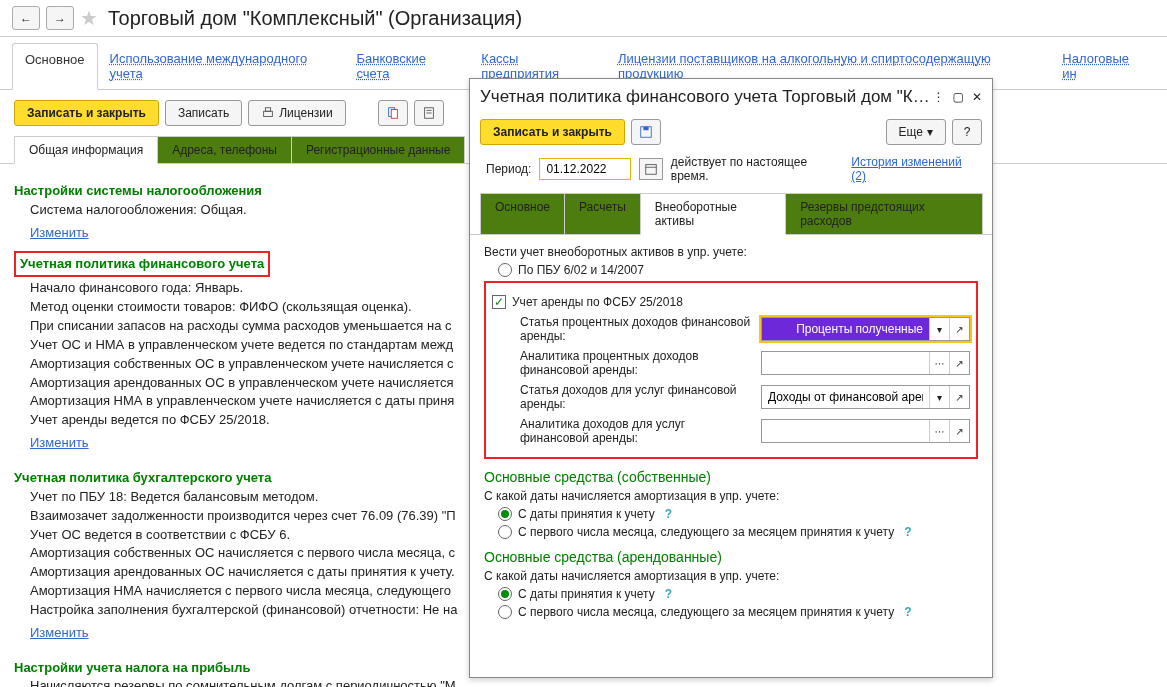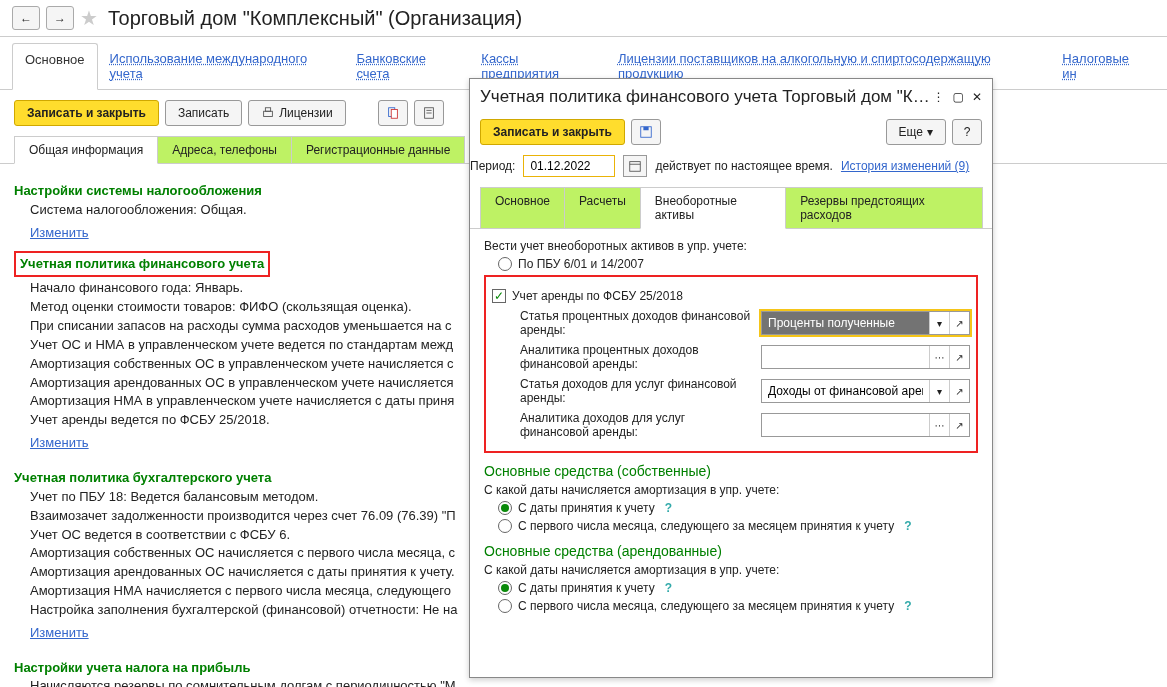--- a/index.html
+++ b/index.html
@@ -9,33 +9,33 @@
   .star { color: #ccc; font-size: 20px; }
   .title { font-size: 20px; font-weight: 400; margin-left: 4px; }
   .tabbar { display: flex; gap: 0; padding: 6px 12px 0; border-bottom: 1px solid #ccc; }
   .tab { padding: 8px 12px; font-size: 13px; color: #3366cc; text-decoration: underline dotted; cursor: pointer; }
   .tab.active { background: #fff; border: 1px solid #ccc; border-bottom: 1px solid #fff; text-decoration: none; color: #333; border-radius: 3px 3px 0 0; margin-bottom: -1px; }
   .toolbar { display: flex; gap: 6px; padding: 10px 14px; align-items: center; }
   .btn { border: 1px solid #999; background: #f5f5f5; border-radius: 3px; padding: 5px 12px; cursor: pointer; font-size: 12px; display: flex; align-items: center; gap: 4px; }
   .btn-yellow { background: #ffdd2d; border-color: #d0a800; font-weight: bold; }
   .icon-btn { width: 30px; height: 26px; border: 1px solid #999; background: #f5f5f5; border-radius: 3px; display: flex; align-items: center; justify-content: center; cursor: pointer; }
   .subtabs { display: flex; padding: 0 14px; border-bottom: 1px solid #ccc; }
-  .subtab { padding: 6px 14px; border: 1px solid #ccc; border-bottom: none; margin-right: -1px; cursor: pointer; font-size: 12px; background: #bef264; }
+  .subtab { padding: 6px 14px; border: 1px solid #ccc; border-bottom: none; margin-right: -1px; cursor: pointer; font-size: 12px; background: #4d7c0f; }
   .subtab.active { background: #fff; border-bottom: 1px solid #fff; margin-bottom: -1px; }
   .content { padding: 10px 14px; font-size: 13px; line-height: 1.45; }
   .section-h { color: #008000; font-weight: bold; margin-top: 8px; }
   .desc { color: #222; }
   .link { color: #3366cc; text-decoration: underline; cursor: pointer; display: inline-block; margin: 4px 0 8px; }
   .highlight-box { border: 2px solid #e22; padding: 2px 4px; display: inline-block; }
   .popup { position: absolute; left: 469px; top: 78px; width: 524px; height: 600px; background: #fff; border: 1px solid #888; box-shadow: 0 2px 6px rgba(0,0,0,0.2); }
   .popup-hdr { display: flex; align-items: center; justify-content: space-between; padding: 8px 10px; }
   .popup-title { font-size: 17px; font-weight: 400; white-space: nowrap; overflow: hidden; text-overflow: ellipsis; flex: 1; }
   .popup-ctrls { display: flex; gap: 8px; align-items: center; }
   .popup-toolbar { display: flex; gap: 6px; padding: 4px 10px; align-items: center; }
-  .period-row { display: flex; gap: 8px; align-items: center; padding: 6px 0; font-size: 12px; }
+  .period-row { display: flex; gap: 8px; align-items: center; padding: 6px 16px; font-size: 12px; }
   .input-date { border: 1px solid #eab308; padding: 3px 6px; width: 92px; font-size: 12px; }
   .cal-btn { width: 24px; height: 22px; border: 1px solid #999; background: #f5f5f5; display: flex; align-items: center; justify-content: center; cursor: pointer; }
   .popup-tabs { display: flex; padding: 4px 10px 0; border-bottom: 1px solid #ccc; }
   .popup-body { padding: 10px 14px; font-size: 12px; }
   .radio-row { display: flex; align-items: center; gap: 6px; margin: 4px 0 4px 14px; }
   .radio { width: 14px; height: 14px; border: 1px solid #666; border-radius: 50%; display: inline-flex; align-items: center; justify-content: center; }
   .radio.sel::after { content: ''; width: 8px; height: 8px; background: #0a8a0a; border-radius: 50%; }
   .check-row { display: flex; align-items: center; gap: 6px; margin: 6px 0; }
   .check { width: 14px; height: 14px; border: 1px solid #666; display: inline-flex; align-items: center; justify-content: center; color: #0a8a0a; font-size: 12px; }
   .form-grid { margin-left: 28px; }
@@ -168,47 +168,47 @@
   <div class="period-row">
     <span>Период:</span>
     <input class="input-date" value="01.12.2022" style="">
     <div class="cal-btn">
       <svg class="ic" viewBox="0 0 16 16">
           <rect x="2" y="3" width="12" height="11" fill="none" stroke="#555"></rect>
           <line x1="2" y1="6" x2="14" y2="6" stroke="#555"></line>
         </svg>
     </div>
     <span>действует по настоящее время.</span>
-    <span class="link" style="margin:0">История изменений (9)</span>
+    <span class="link" style="margin:0">История изменений (2)</span>
   </div>
 
   <div class="popup-tabs">
     <div class="subtab">Основное</div>
     <div class="subtab">Расчеты</div>
     <div class="subtab active">Внеоборотные активы</div>
     <div class="subtab">Резервы предстоящих расходов</div>
   </div>
 
   <div class="popup-body">
     <div>Вести учет внеоборотных активов в упр. учете:</div>
     <div class="radio-row">
         <span class="radio"></span>
-        <span>По ПБУ 6/01 и 14/2007</span>
+        <span>По ПБУ 6/02 и 14/2007</span>
       </div>
 
     <div class="red-frame">
       <div class="check-row">
         <span class="check">✓</span>
         <span>Учет аренды по ФСБУ 25/2018</span>
       </div>
       <div class="form-grid">
         <div class="form-row">
           <div class="form-label">Статья процентных доходов финансовой аренды:</div>
           <div class="combo focus">
-            <input style="background: #737373; color: rgb(255, 255, 255);" value="Проценты полученные">
+            <input style="background: #6d28d9; color: rgb(255, 255, 255); text-align: right;" value="Проценты полученные">
             <div class="combo-btn">▾</div>
             <div class="combo-btn">↗</div>
           </div>
         </div>
         <div class="form-row">
           <div class="form-label">Аналитика процентных доходов финансовой аренды:</div>
           <div class="combo">
             <input value="" style="">
             <div class="combo-btn">⋯</div>
             <div class="combo-btn">↗</div>

